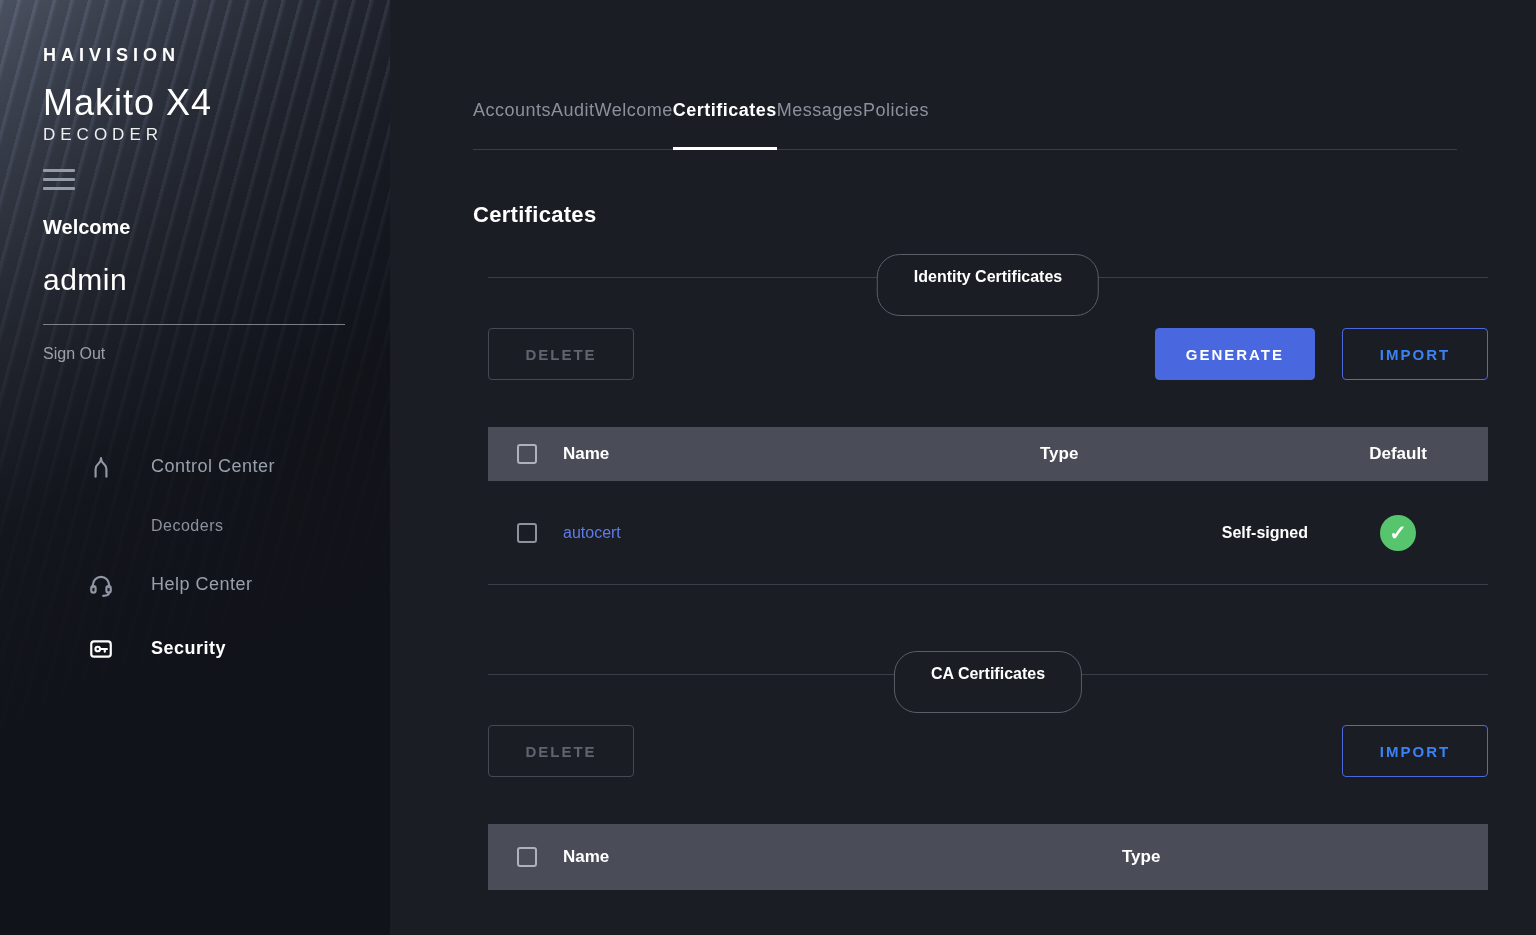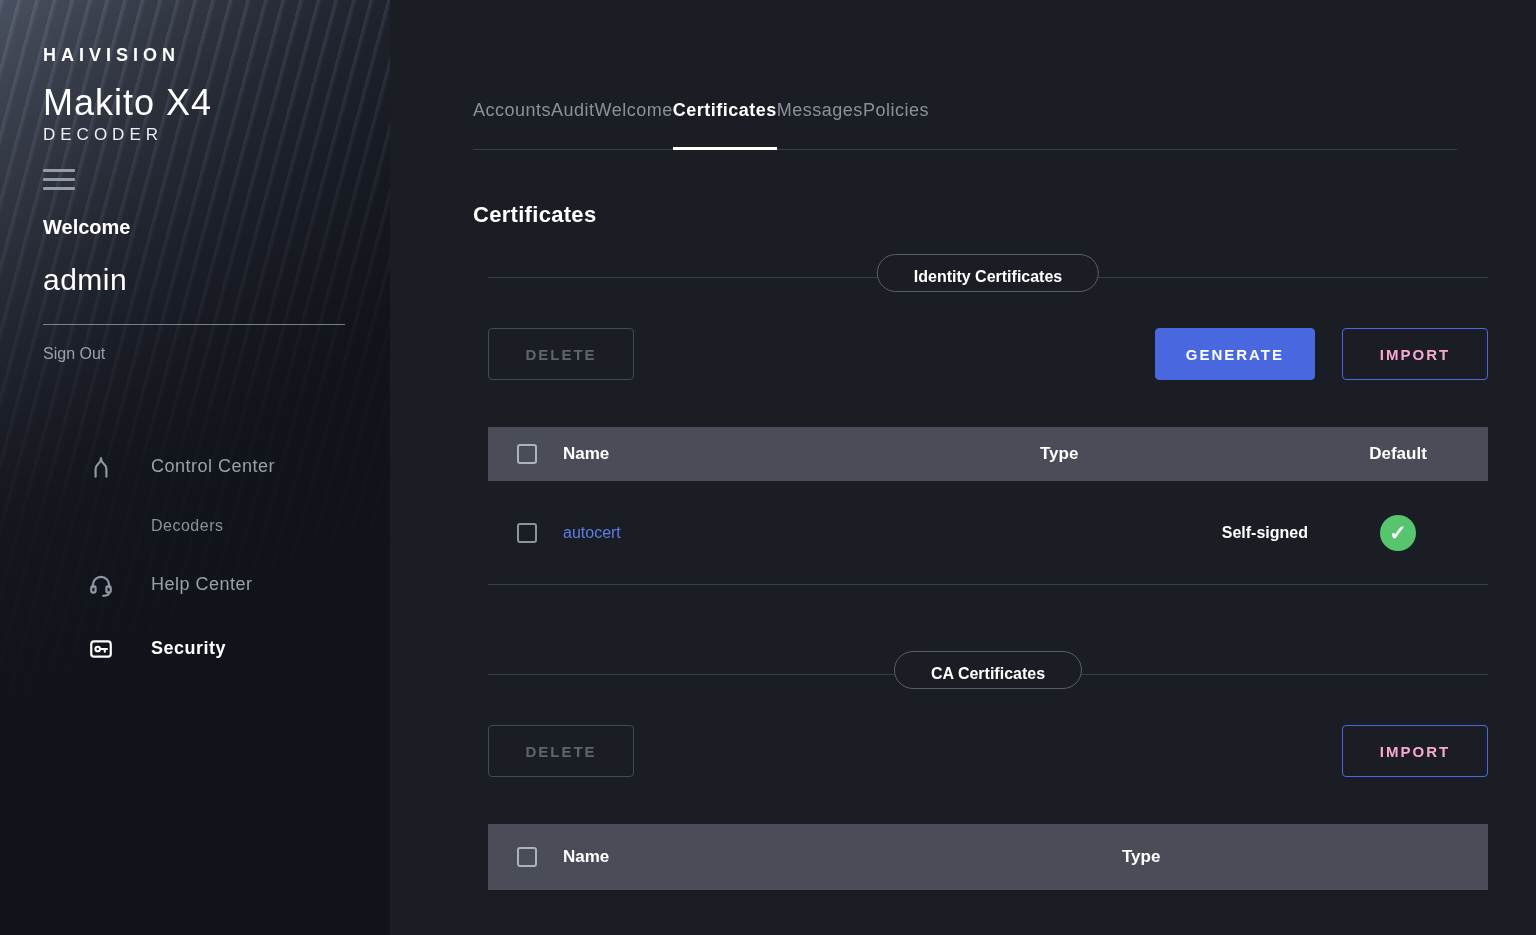--- a/index.html
+++ b/index.html
@@ -85,38 +85,38 @@
 
   .divider-row { position:relative; height:46px; }
   .divider-row.identity { margin-top:26px; }
   .divider-row.ca { margin-top:66px; }
   .divider-row::before {
     content:""; position:absolute; left:0; right:0; top:50%;
     height:1px; background:#3a3e48;
   }
   .divider-pill {
     position:absolute; left:50%; top:0; transform:translateX(-50%);
-    height:38px; line-height:44px; padding:0 36px;
+    height:62px; line-height:44px; padding:0 36px;
     border:1px solid #5a5e68; border-radius:23px;
     background:#1a1d24; font-size:16px; font-weight:600;
     color:#fff; white-space:nowrap;
   }
 
   .actions { display:flex; justify-content:space-between; align-items:center; margin-top:28px; }
   .btn-group { display:flex; gap:27px; }
   .btn {
     height:52px; min-width:146px; padding:0 30px;
     border-radius:4px; font-size:15px; font-weight:600;
     letter-spacing:2px; font-family:inherit;
     display:flex; align-items:center; justify-content:center;
     cursor:pointer; background:transparent;
   }
   .btn-disabled { border:1px solid #454955; color:#60646f; }
   .btn-primary { background:#4968df; border:1px solid #4968df; color:#fff; }
-  .btn-outline { border:1px solid #4c69dc; color:#f9a8d4; }
+  .btn-outline { border:1px solid #4c69dc; color:#3b82f6; }
 
   .table { margin-top:47px; }
   .thead {
     display:grid; align-items:center;
     background:#4a4d58; height:54px;
   }
   .thead.tall { height:66px; }
   .cols-identity { grid-template-columns:75px 1fr 268px 180px; }
   .cols-ca { grid-template-columns:75px 559px 1fr; }
   .th { font-size:17px; font-weight:700; color:#fff; }

